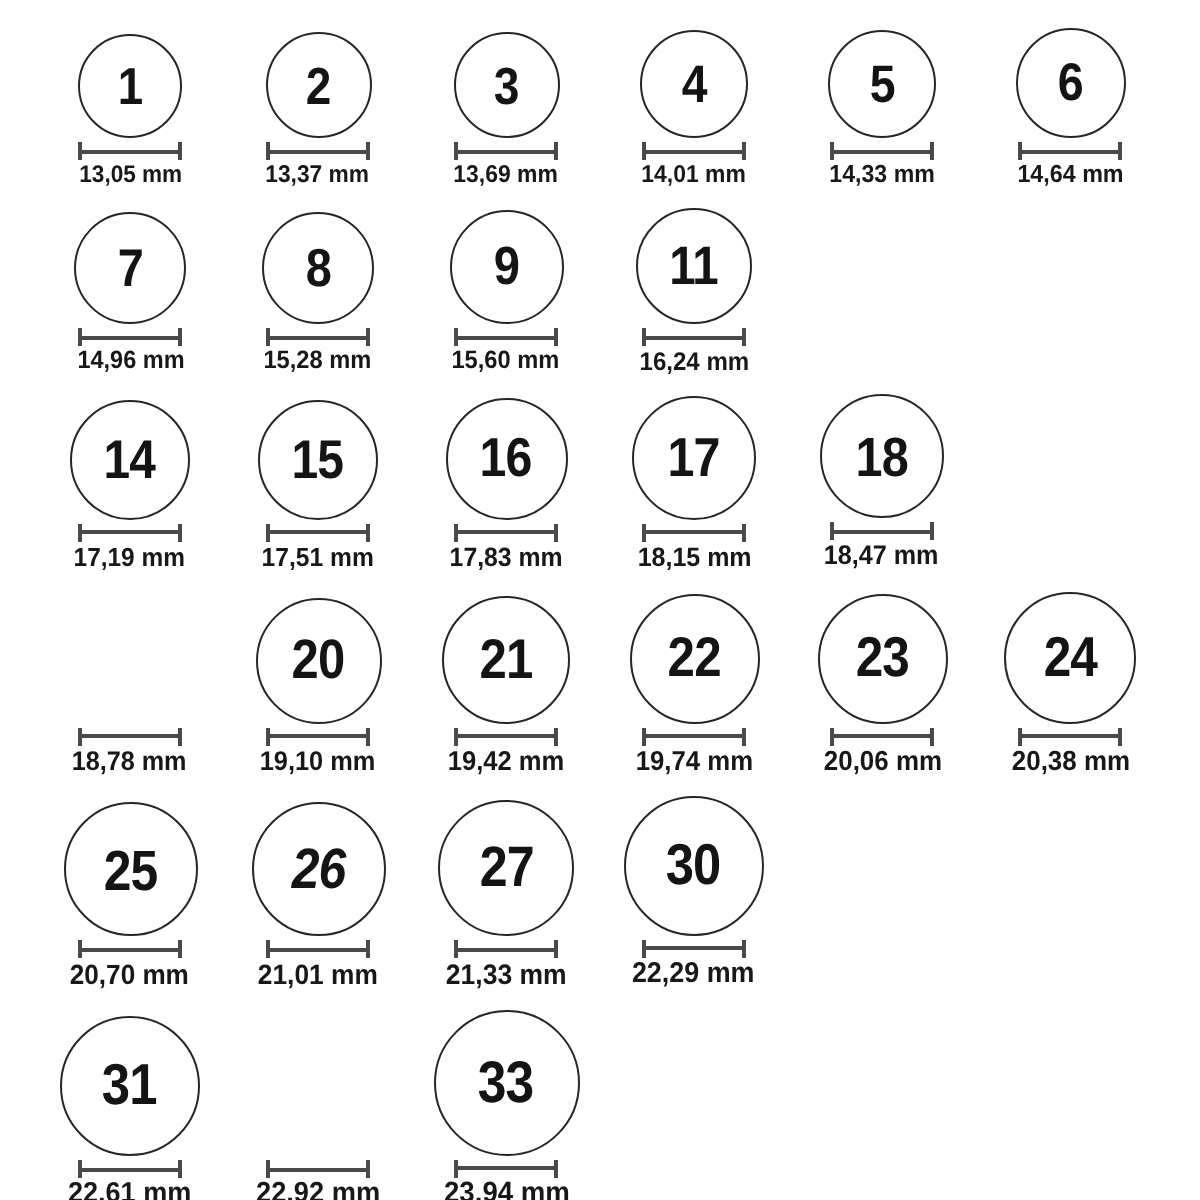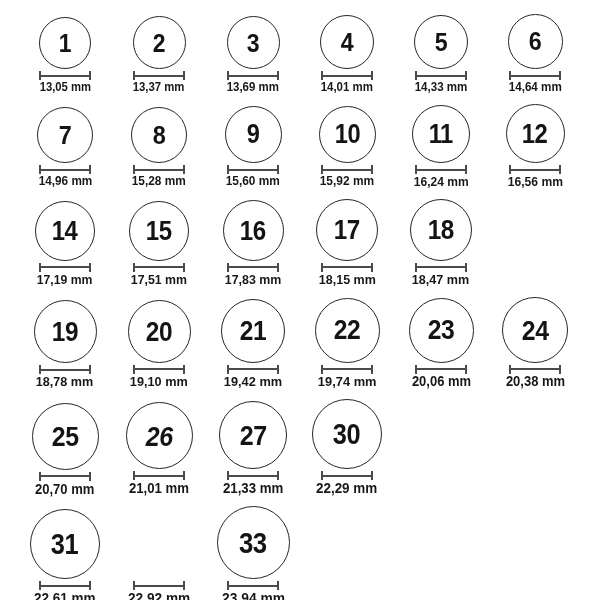--- a/index.html
+++ b/index.html
@@ -174,52 +174,30 @@
           <span class="num" style="font-size: 26.8px;">9</span>
         </div>
         <div class="measure">
           <span class="tick left" style="background: rgb(74, 74, 74);"></span>
           <span class="bar" style="background: rgb(74, 74, 74);"></span>
           <span class="tick right" style="background: rgb(74, 74, 74);"></span>
         </div>
         <div class="dia-label" style="font-size: 12.6px; color: rgb(24, 24, 24);">15,60 mm</div>
       </div>
       <div class="cell">
-        <div class="circle" style="width: 57px; height: 57px; border-color: rgb(38, 38, 38);">
-          <span class="num" style="font-size: 26.9px;">10</span>
-        </div>
-        <div class="measure">
-          <span class="tick left" style="background: rgb(74, 74, 74);"></span>
-          <span class="bar" style="background: rgb(74, 74, 74);"></span>
-          <span class="tick right" style="background: rgb(74, 74, 74);"></span>
-        </div>
-        <div class="dia-label" style="font-size: 12.7px; color: rgb(24, 24, 24);">15,92 mm</div>
-      </div>
-      <div class="cell">
         <div class="circle" style="width: 58px; height: 58px; border-color: rgb(38, 38, 38);">
           <span class="num" style="font-size: 27px;">11</span>
         </div>
         <div class="measure">
           <span class="tick left" style="background: rgb(74, 74, 74);"></span>
           <span class="bar" style="background: rgb(74, 74, 74);"></span>
           <span class="tick right" style="background: rgb(74, 74, 74);"></span>
         </div>
         <div class="dia-label" style="font-size: 12.8px; color: rgb(24, 24, 24);">16,24 mm</div>
       </div>
-      <div class="cell">
-        <div class="circle" style="width: 59px; height: 59px; border-color: rgb(38, 38, 38);">
-          <span class="num" style="font-size: 27.1px;">12</span>
-        </div>
-        <div class="measure">
-          <span class="tick left" style="background: rgb(74, 74, 74);"></span>
-          <span class="bar" style="background: rgb(74, 74, 74);"></span>
-          <span class="tick right" style="background: rgb(74, 74, 74);"></span>
-        </div>
-        <div class="dia-label" style="font-size: 12.9px; color: rgb(24, 24, 24);">16,56 mm</div>
-      </div>
     </div>
     <div class="row">
       <div class="cell">
         <div class="circle" style="width: 60px; height: 60px; border-color: rgb(38, 38, 38);">
           <span class="num" style="font-size: 27.2px;">14</span>
         </div>
         <div class="measure">
           <span class="tick left" style="background: rgb(74, 74, 74);"></span>
           <span class="bar" style="background: rgb(74, 74, 74);"></span>
           <span class="tick right" style="background: rgb(74, 74, 74);"></span>
@@ -266,23 +244,20 @@
         <div class="measure">
           <span class="tick left" style="background: rgb(74, 74, 74);"></span>
           <span class="bar" style="background: rgb(74, 74, 74);"></span>
           <span class="tick right" style="background: rgb(74, 74, 74);"></span>
         </div>
         <div class="dia-label" style="font-size: 13.4px; color: rgb(24, 24, 24);">18,47 mm</div>
       </div>
     </div>
     <div class="row">
       <div class="cell">
-        <div class="circle" style="width: 63px; height: 63px; border-color: rgb(38, 38, 38);">
-          <span class="num" style="font-size: 27.7px;">19</span>
-        </div>
         <div class="measure">
           <span class="tick left" style="background: rgb(74, 74, 74);"></span>
           <span class="bar" style="background: rgb(74, 74, 74);"></span>
           <span class="tick right" style="background: rgb(74, 74, 74);"></span>
         </div>
         <div class="dia-label" style="font-size: 13.4px; color: rgb(24, 24, 24);">18,78 mm</div>
       </div>
       <div class="cell">
         <div class="circle" style="width: 63px; height: 63px; border-color: rgb(38, 38, 38);">
           <span class="num" style="font-size: 27.8px;">20</span>

